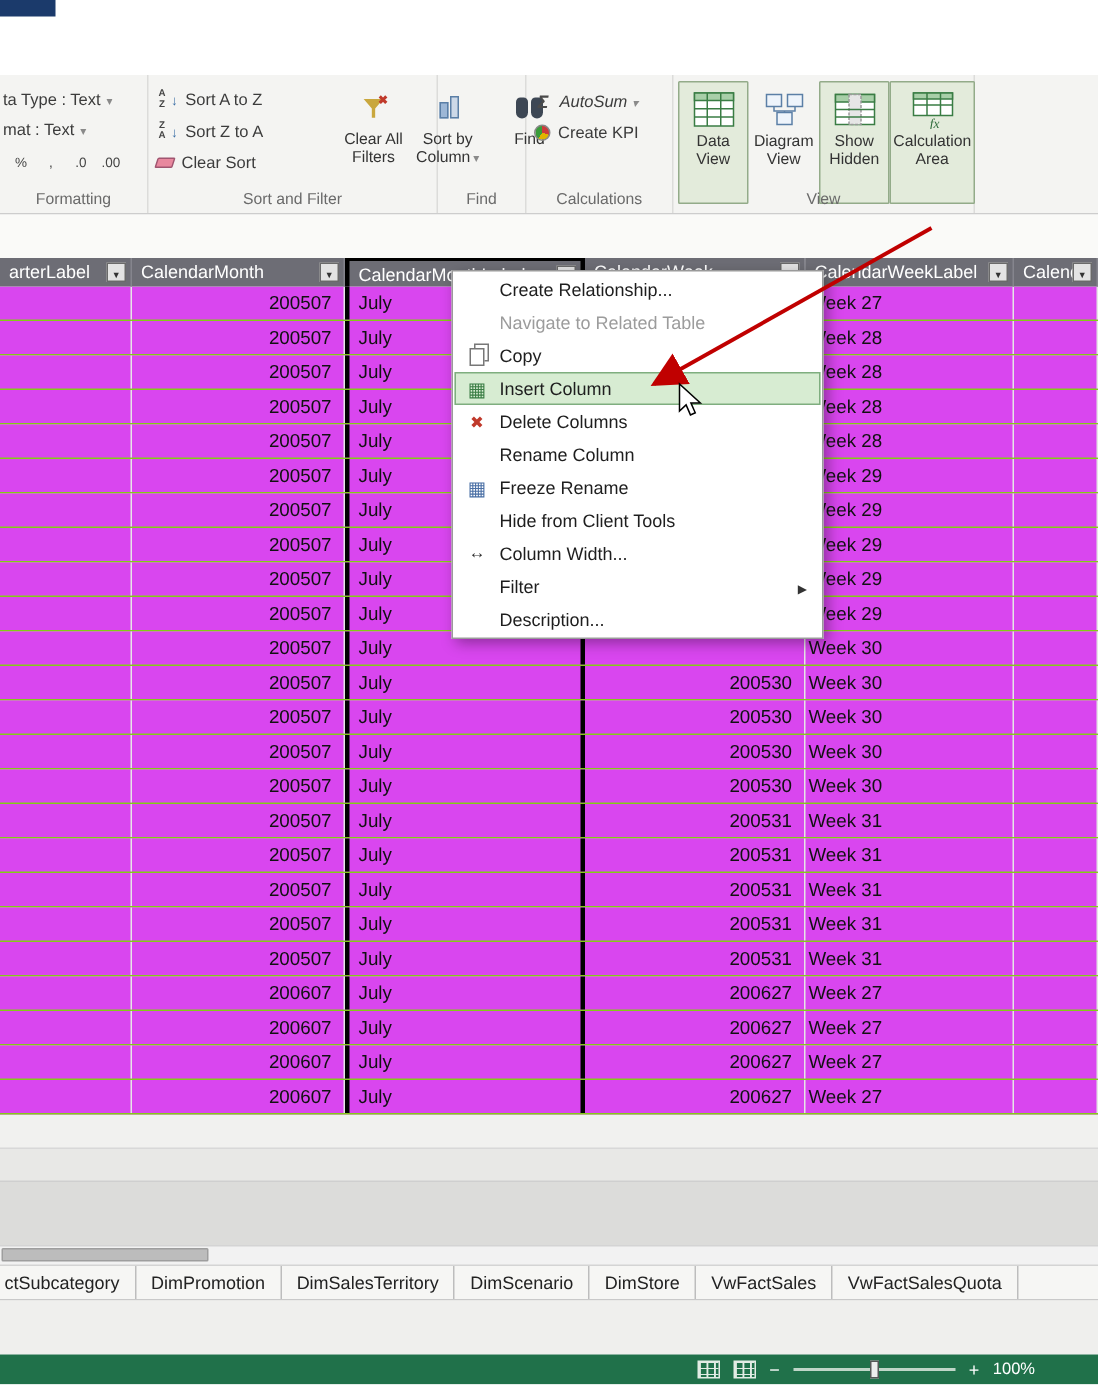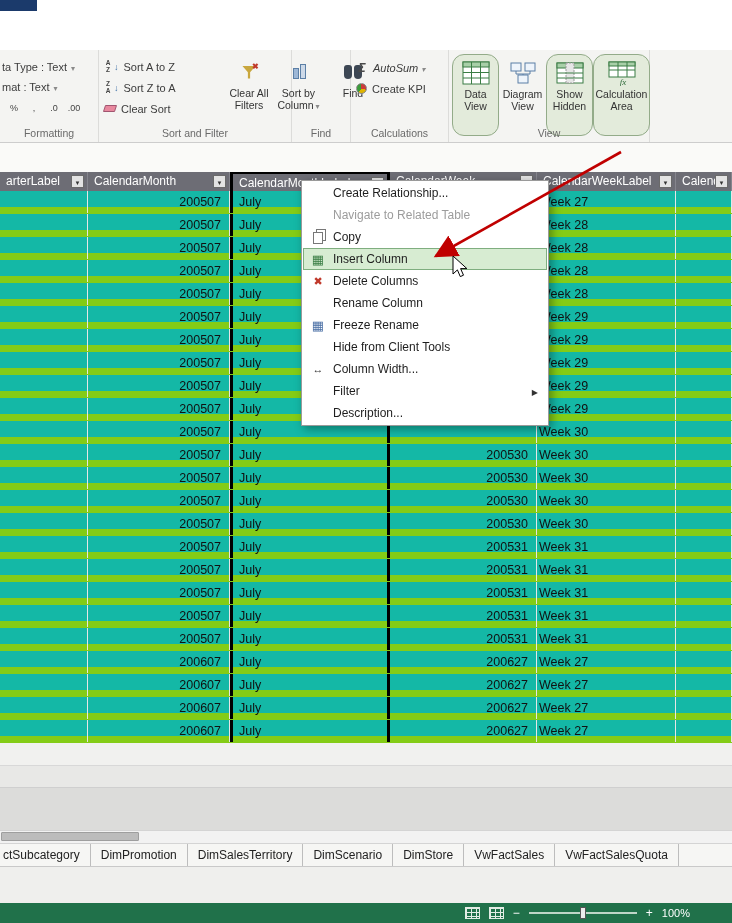--- a/index.html
+++ b/index.html
@@ -48,38 +48,38 @@
   .ic-binoc::before{left:1px;}.ic-binoc::after{right:1px;}
   #g-calc{left:351px;width:98px;}
   #cb-sum{top:8px;font-style:italic;}#cb-kpi{top:29px;}
   .ic-sigma{width:12px;text-align:center;font-weight:bold;font-size:12px;color:#4a4a4a;}
   .ic-sigma::before{content:"Σ";}
   .ic-kpi{width:11px;height:11px;border-radius:50%;background:conic-gradient(#cc3b3b 0 30%,#e0b400 0 60%,#3a9c3a 0);border:1px solid #888;}
   .sbl{white-space:nowrap;}
   .sbl.dd::after{content:"▾";font-size:8px;color:#8a8a8a;margin-left:3px;}
   #g-view{left:449px;width:201px;}
   .vwrap{position:absolute;left:3px;top:4px;display:flex;height:82px;}
-  .vbtn{width:47px;display:flex;flex-direction:column;align-items:center;border:1px solid transparent;border-radius:12px;padding-top:3px;}
+  .vbtn{width:47px;display:flex;flex-direction:column;align-items:center;border:1px solid transparent;border-radius:1px;padding-top:3px;}
   .vbtn.active{background:#e3ebdb;border-color:#93ab89;}
   .vbtn:last-child{width:57px;}
   .vicon{height:30px;display:flex;align-items:center;}
   .vlab{font-size:10.5px;line-height:12px;color:#333;white-space:nowrap;}
 
   
   .gap1{position:absolute;left:0;top:143px;width:732px;height:29px;background:#fafaf8;}
 
   
   .ghead{position:absolute;left:0;top:172px;width:732px;height:19px;display:flex;z-index:5;}
   .hcell{position:relative;height:19px;background:#6d6d75;color:#fff;font-size:12px;line-height:19px;padding-left:6px;border-right:1px solid #85858d;white-space:nowrap;overflow:hidden;}
   .c0{width:88px;}.c1{width:142px;}.c2{width:160px;}.c3{width:147px;}.c4{width:139px;}.c5{width:56px;}
   .hcell.sel{border-left:3px solid #000;border-right:3px solid #000;border-top:2px solid #000;}
   .fbtn{position:absolute;right:3px;top:3px;width:13px;height:13px;background:#e3e3e3;border:1px solid #6a6a6a;text-align:center;}
   .fbtn::before{content:"▼";font-size:6px;color:#333;position:relative;top:-4px;}
   .gbody{position:absolute;left:0;top:191px;width:732px;z-index:4;}
-  .grow{display:flex;height:23px;background:#14b8a6;border-bottom:7px solid #84cc16;}
+  .grow{display:flex;height:23px;background:#d946ef;border-bottom:1px solid #84cc16;}
   .gcell{height:22px;font-size:12.5px;line-height:22px;color:#111;border-right:1px solid #e6e6e6;white-space:nowrap;overflow:hidden;}
   .gcell.c1,.gcell.c3{text-align:right;padding-right:8px;}
   .gcell.c2{padding-left:6px;border-left:3px solid #000;border-right:3px solid #000;}
   .gcell.c4{padding-left:2px;}
   .emptyA{position:absolute;left:0;top:743px;width:732px;height:23px;background:#f1f1ef;border-bottom:1px solid #d8d8d8;}
   .emptyB{position:absolute;left:0;top:766px;width:732px;height:22px;background:#e8e8e6;border-bottom:1px solid #cfcfcf;}
   .emptyC{position:absolute;left:0;top:788px;width:732px;height:42px;background:#dcdcda;}
 
   
   .hscroll{position:absolute;left:0;top:830px;width:732px;height:14px;background:#f2f2f2;border-top:1px solid #d4d4d4;border-bottom:1px solid #d4d4d4;}

